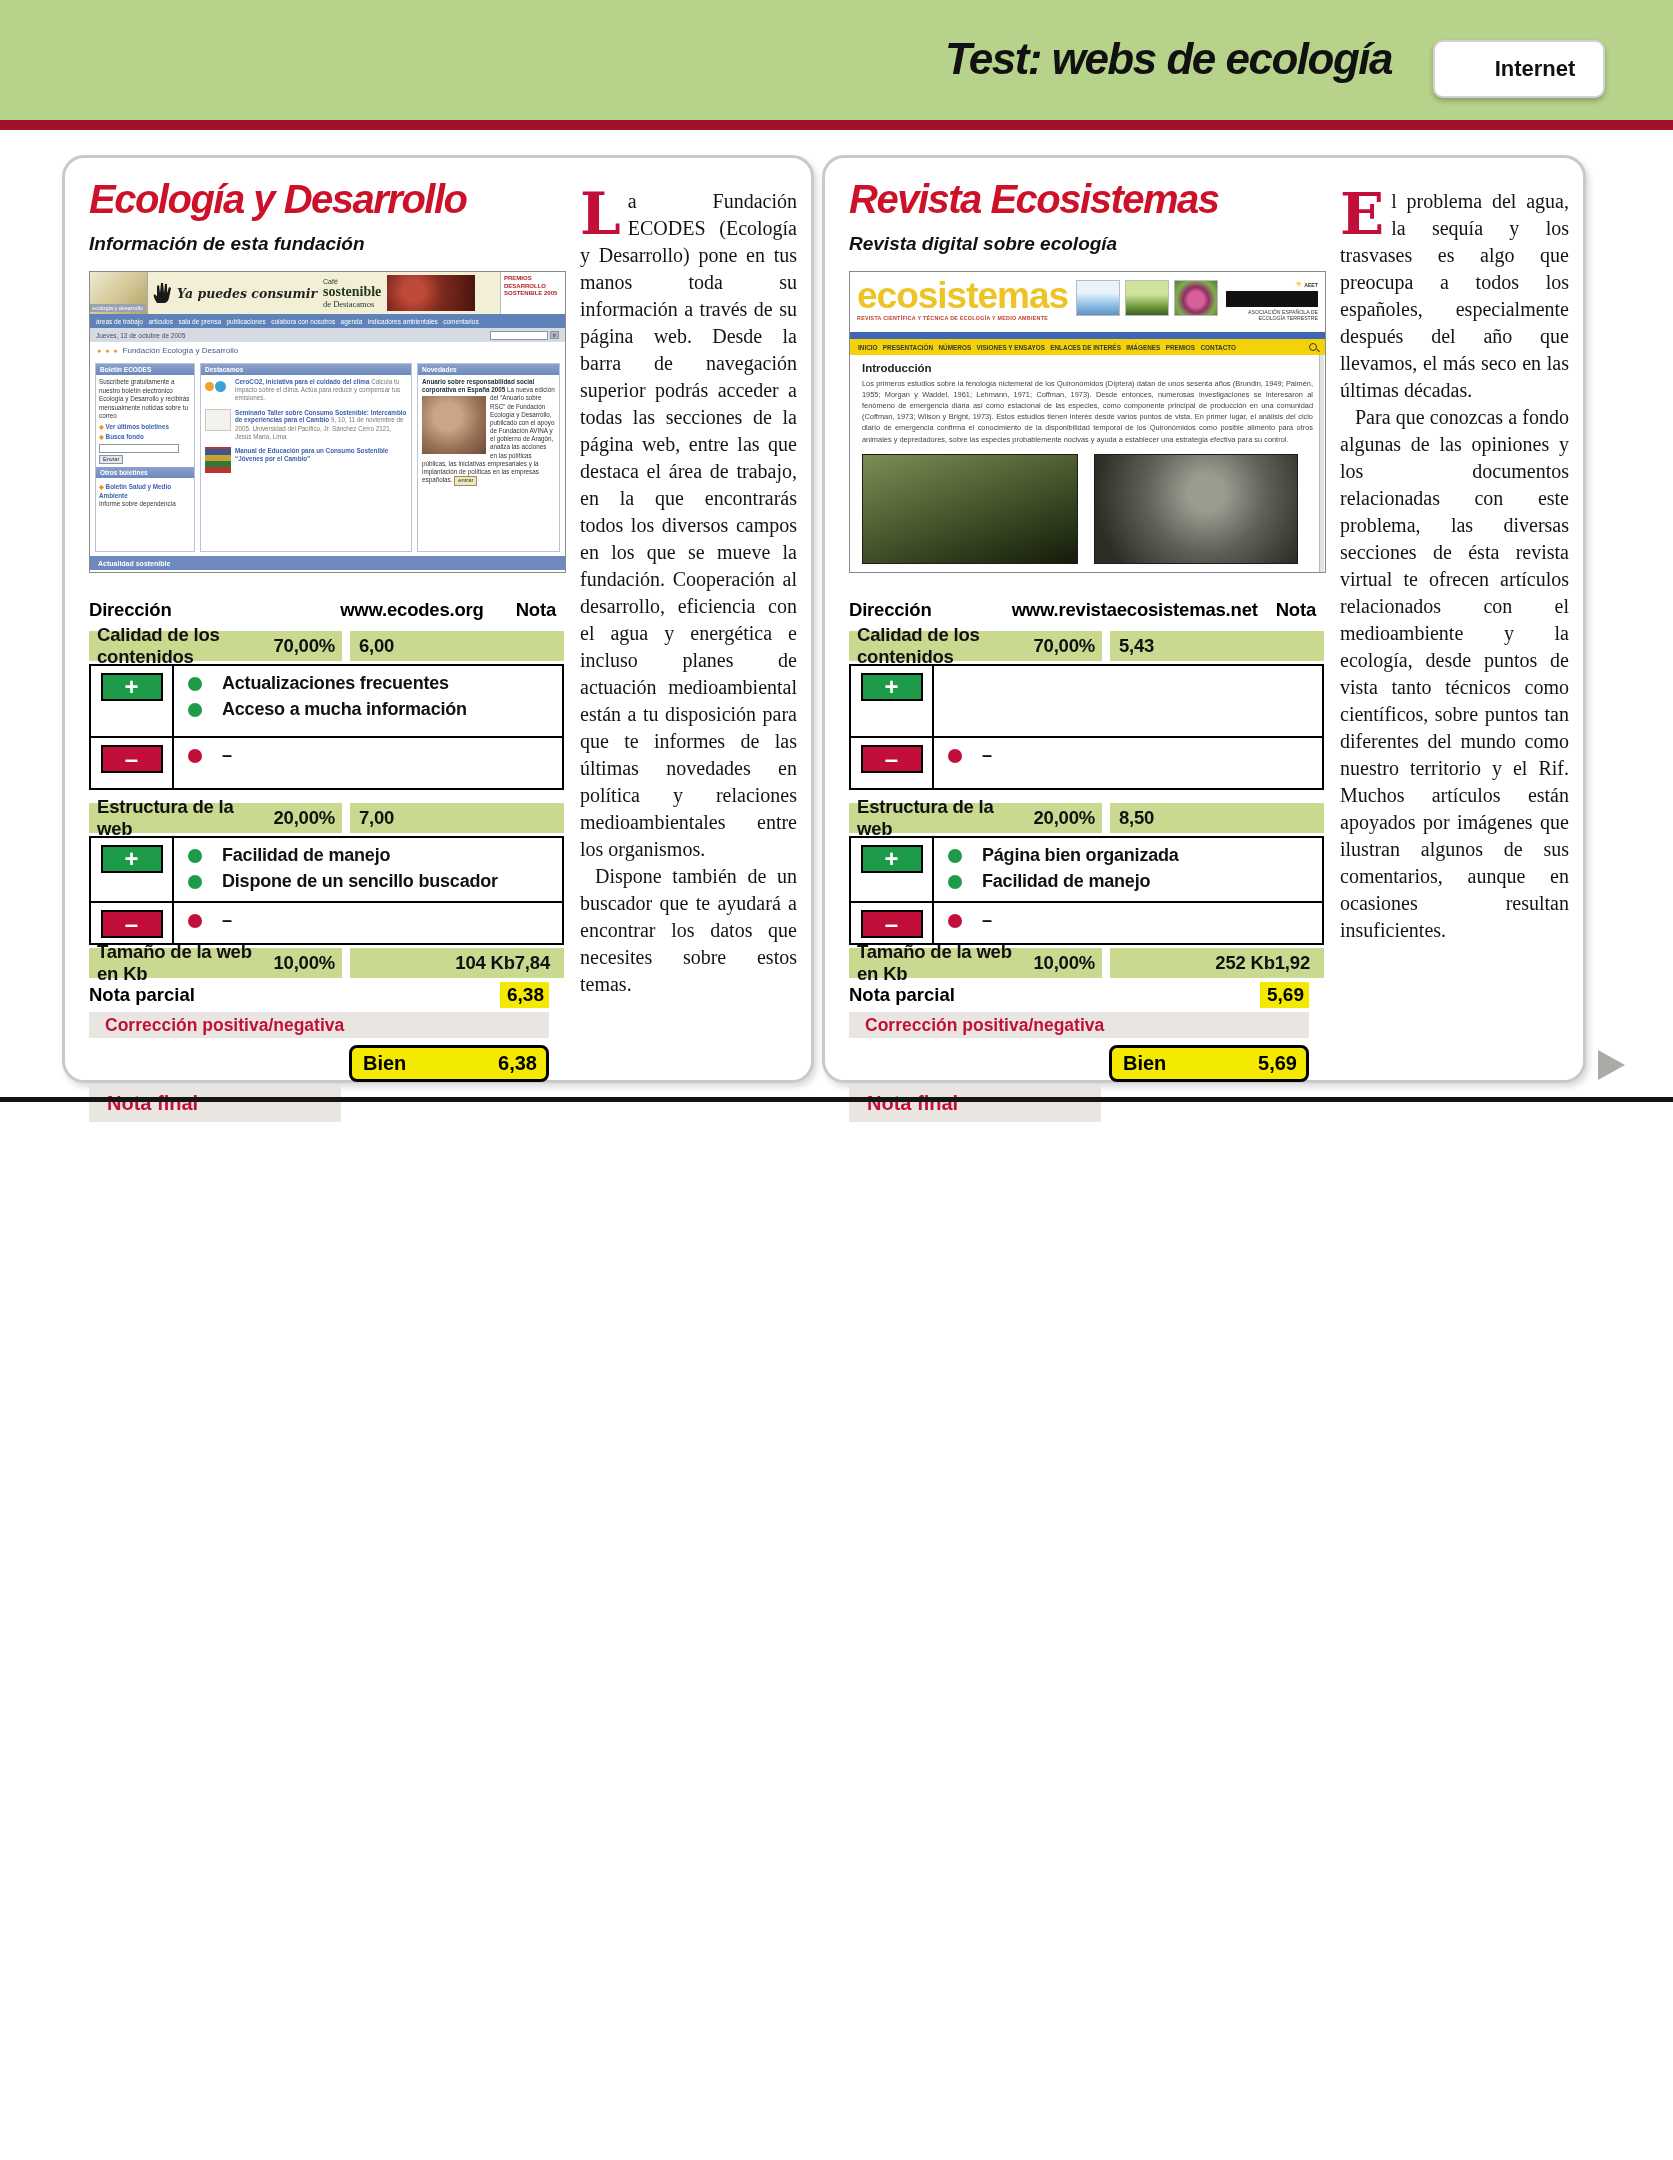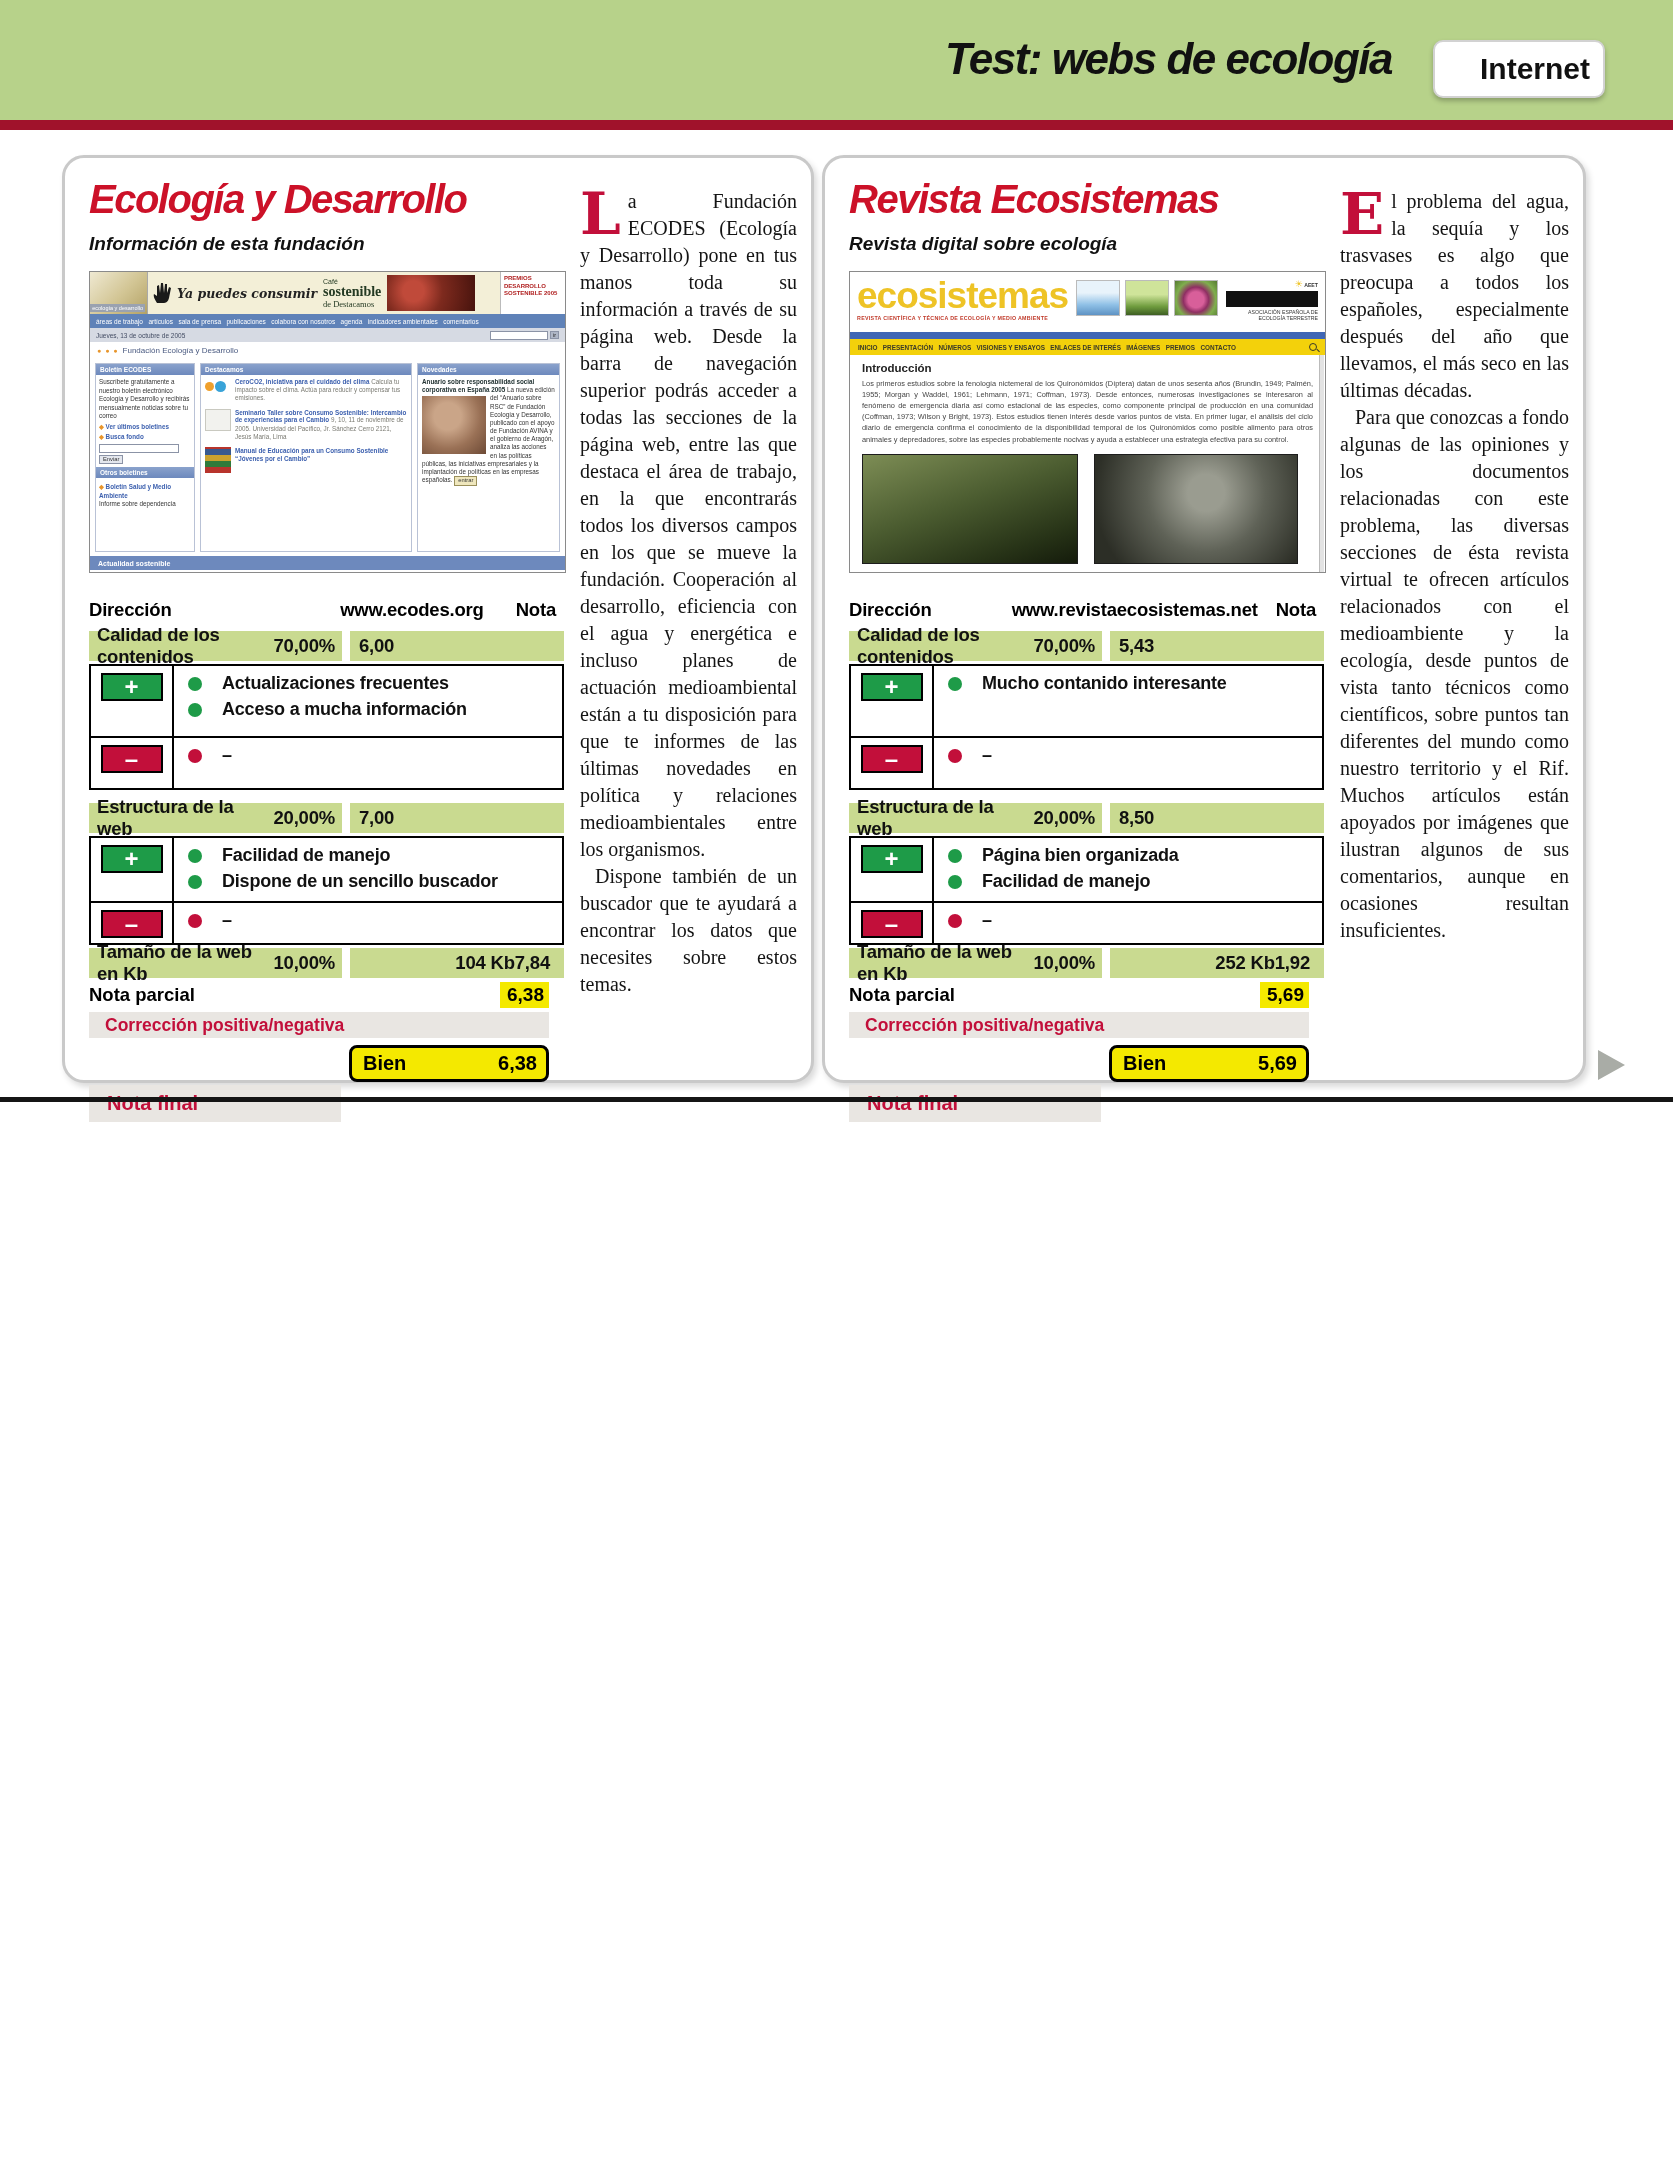--- a/index.html
+++ b/index.html
@@ -5,21 +5,21 @@
   * { margin:0; padding:0; box-sizing:border-box; }
   html,body { background:#ffffff; }
   body { width:1673px; height:2160px; position:relative; font-family:"Liberation Sans",sans-serif; overflow:hidden; }
 
   
   .band { position:absolute; top:0; left:0; width:1673px; height:120px; background:#b7d28a; }
   .band-title { position:absolute; top:34px; right:281px; font-style:italic; font-weight:900;
                 font-size:44px; letter-spacing:-1.5px; color:#111; }
   .badge { position:absolute; top:40px; left:1433px; width:172px; height:58px; background:#fff;
            border:2px solid #d2d2d2; border-radius:10px; box-shadow:0 3px 5px rgba(0,0,0,.25);
-           display:flex; align-items:center; justify-content:center; font-weight:bold; font-size:30px; color:#111;padding-left:32px; }
+           display:flex; align-items:center; justify-content:center; font-weight:bold; font-size:22px; color:#111;padding-left:32px; }
   .maroon-rule { position:absolute; top:120px; left:0; width:1673px; height:10px; background:#a0122b; }
 
   
   .card { position:absolute; top:155px; height:928px; background:#fff; border:3px solid #c9c9c9;
           border-radius:22px; box-shadow:3px 4px 6px rgba(0,0,0,.15); padding:20px 14px 0 24px;
           display:flex; gap:14px; }
   .card1 { left:62px; width:752px; }
   .card2 { left:822px; width:764px; }
   .card-left { flex:0 0 475px; }
   .card-right { flex:1; padding-top:10px; overflow:hidden; }
@@ -437,26 +437,20 @@
           </div>
           <div class="gbar gbar-r">
               <span>5,43</span>
             </div>
         </div>
         <div class="pm-block mt3">
           <div class="pm-row rowA-plus">
             <div class="pm-cell">
                 <div class="btn plus">+</div>
               </div>
-            <ul class="pm-list">
-              <li>
-                  <i class="dot g"></i>
-                  <span>Mucho contanido interesante</span>
-                </li>
-            </ul>
           </div>
           <div class="pm-row rowA-minus">
             <div class="pm-cell">
                 <div class="btn minus">–</div>
               </div>
             <ul class="pm-list">
               <li>
                   <i class="dot r"></i>
                   <span>–</span>
                 </li>

